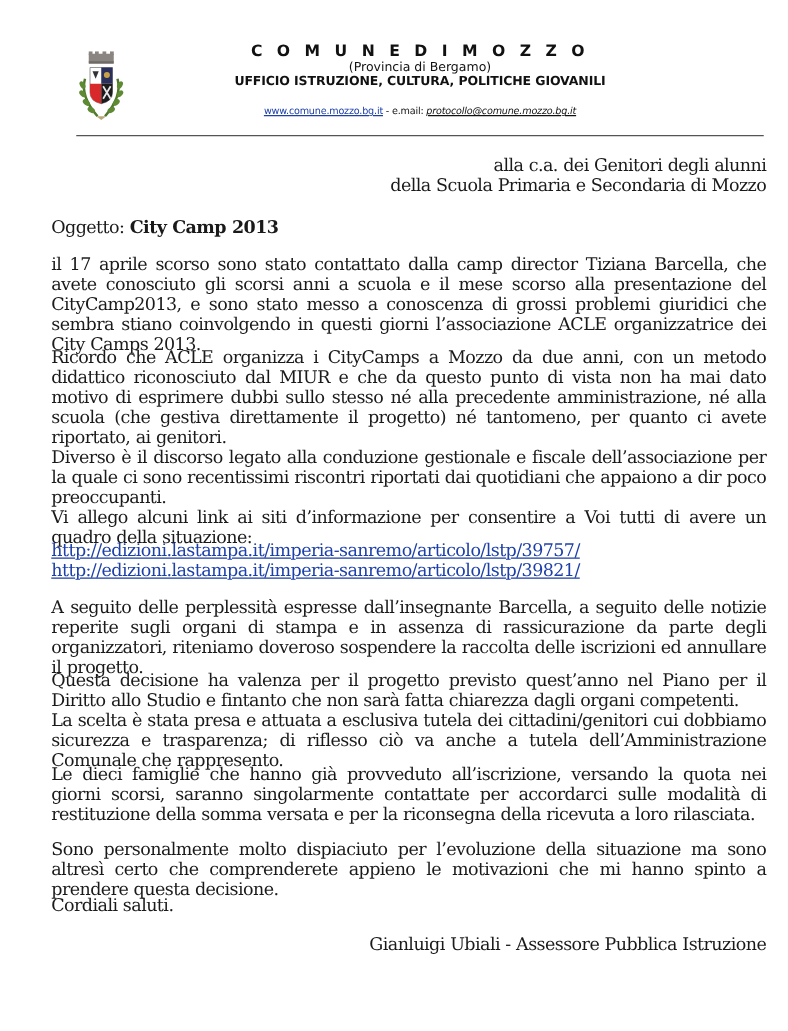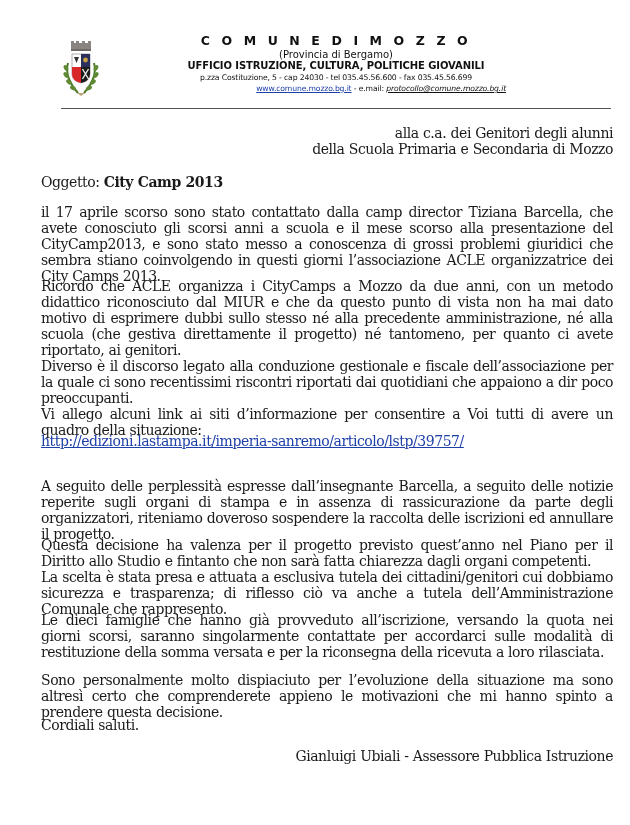--- a/index.html
+++ b/index.html
@@ -6,21 +6,21 @@
   body { width: 630px; height: 825px; position: relative; overflow: hidden; color: #1a1a1a; }
   .page { position: absolute; left: 16px; top: 0; width: 630px; height: 825px; }
 
   
   .crest { position: absolute; left: 40px; top: 41px; width: 50px; height: 58px; }
   .lh { position: absolute; left: 150px; width: 340px; text-align: center; font-family: "DejaVu Sans", sans-serif; color: #111; }
   .lh-title { top: 33px; font-weight: bold; font-size: 12.5px; letter-spacing: 3.6px; }
   .lh-prov { top: 49px; font-size: 10px; }
   .lh-office { top: 60px; font-weight: bold; font-size: 10px; letter-spacing: -0.1px; }
   .lh-addr { top: 73px; font-size: 7.7px; letter-spacing: -0.15px; }
-  .lh-web { top: 84px; font-size: 7.7px; letter-spacing: -0.15px; text-align: right; }
+  .lh-web { top: 84px; font-size: 7.7px; letter-spacing: -0.15px; }
   .lh-web a { color: #1c3fa8; text-decoration: underline; }
   .lh-web .mail { font-style: italic; text-decoration: underline; color: #111; }
   .rule { position: absolute; left: 45px; top: 108px; width: 550px; height: 0; border-top: 1.5px solid #555; }
 
   
   .txt { position: absolute; left: 25px; width: 572px; font-family: "DejaVu Serif", serif; font-size: 14px; line-height: 16px; color: #1a1a1a; letter-spacing: -0.45px; word-spacing: 0.3px; }
   .just { text-align: justify; }
   .just p { margin: 0; }
   .right { text-align: right; }
   .bold { font-weight: bold; }
@@ -59,21 +59,20 @@
       <ellipse cx="40" cy="34" rx="2" ry="3.2" transform="rotate(40 40 34)"></ellipse>
       <ellipse cx="37" cy="41" rx="2" ry="3.2" transform="rotate(50 37 41)"></ellipse>
       <ellipse cx="33" cy="47" rx="2" ry="3.2" transform="rotate(60 33 47)"></ellipse>
     </g>
     <path d="M21 52 L29 52 L25 55 Z" fill="#b9a77a"></path>
   </svg>
 
   <div class="lh lh-title">C O M U N E  D I  M O Z Z O</div>
   <div class="lh lh-prov">(Provincia di Bergamo)</div>
   <div class="lh lh-office">UFFICIO ISTRUZIONE, CULTURA, POLITICHE GIOVANILI</div>
-  <div class="lh lh-addr">p.zza Costituzione, 5 - cap 24030 - tel 035.45.56.600 - fax 035.45.56.699</div>
   <div class="lh lh-web">
     <a>www.comune.mozzo.bg.it</a><span> - e.mail: </span><span class="mail">protocollo@comune.mozzo.bg.it</span>
   </div>
   <div class="rule"></div>
 
   <div class="txt right" style="top:125px;">
     <div>alla c.a. dei Genitori degli alunni</div>
     <div>della Scuola Primaria e Secondaria di Mozzo</div>
   </div>
 
@@ -89,20 +88,21 @@
     <p>Ricordo che ACLE organizza i CityCamps a Mozzo da due anni, con un metodo didattico riconosciuto dal MIUR e che da questo punto di vista non ha mai dato motivo di esprimere dubbi sullo stesso né alla precedente amministrazione, né alla scuola (che gestiva direttamente il progetto) né tantomeno, per quanto ci avete riportato, ai genitori.</p>
   </div>
 
   <div class="txt just" style="top:358px;">
     <p>Diverso è il discorso legato alla conduzione gestionale e fiscale dell’associazione per la quale ci sono recentissimi riscontri riportati dai quotidiani che appaiono a dir poco preoccupanti.</p>
     <p>Vi allego alcuni link ai siti d’informazione per consentire a Voi tutti di avere un quadro della situazione:</p>
   </div>
 
   <div class="txt" style="top:433px;">
     <a class="link">http://edizioni.lastampa.it/imperia-sanremo/articolo/lstp/39757/</a>
+    <a class="link">http://edizioni.lastampa.it/imperia-sanremo/articolo/lstp/39821/</a>
   </div>
 
   <div class="txt just" style="top:478px;">
     <p>A seguito delle perplessità espresse dall’insegnante Barcella, a seguito delle notizie reperite sugli organi di stampa e in assenza di rassicurazione da parte degli organizzatori, riteniamo doveroso sospendere la raccolta delle iscrizioni ed annullare il progetto.</p>
   </div>
 
   <div class="txt just" style="top:537px;">
     <p>Questa decisione ha valenza per il progetto previsto quest’anno nel Piano per il Diritto allo Studio e fintanto che non sarà fatta chiarezza dagli organi competenti.</p>
     <p>La scelta è stata presa e attuata a esclusiva tutela dei cittadini/genitori cui dobbiamo sicurezza e trasparenza; di riflesso ciò va anche a tutela dell’Amministrazione Comunale che rappresento.</p>
   </div>

